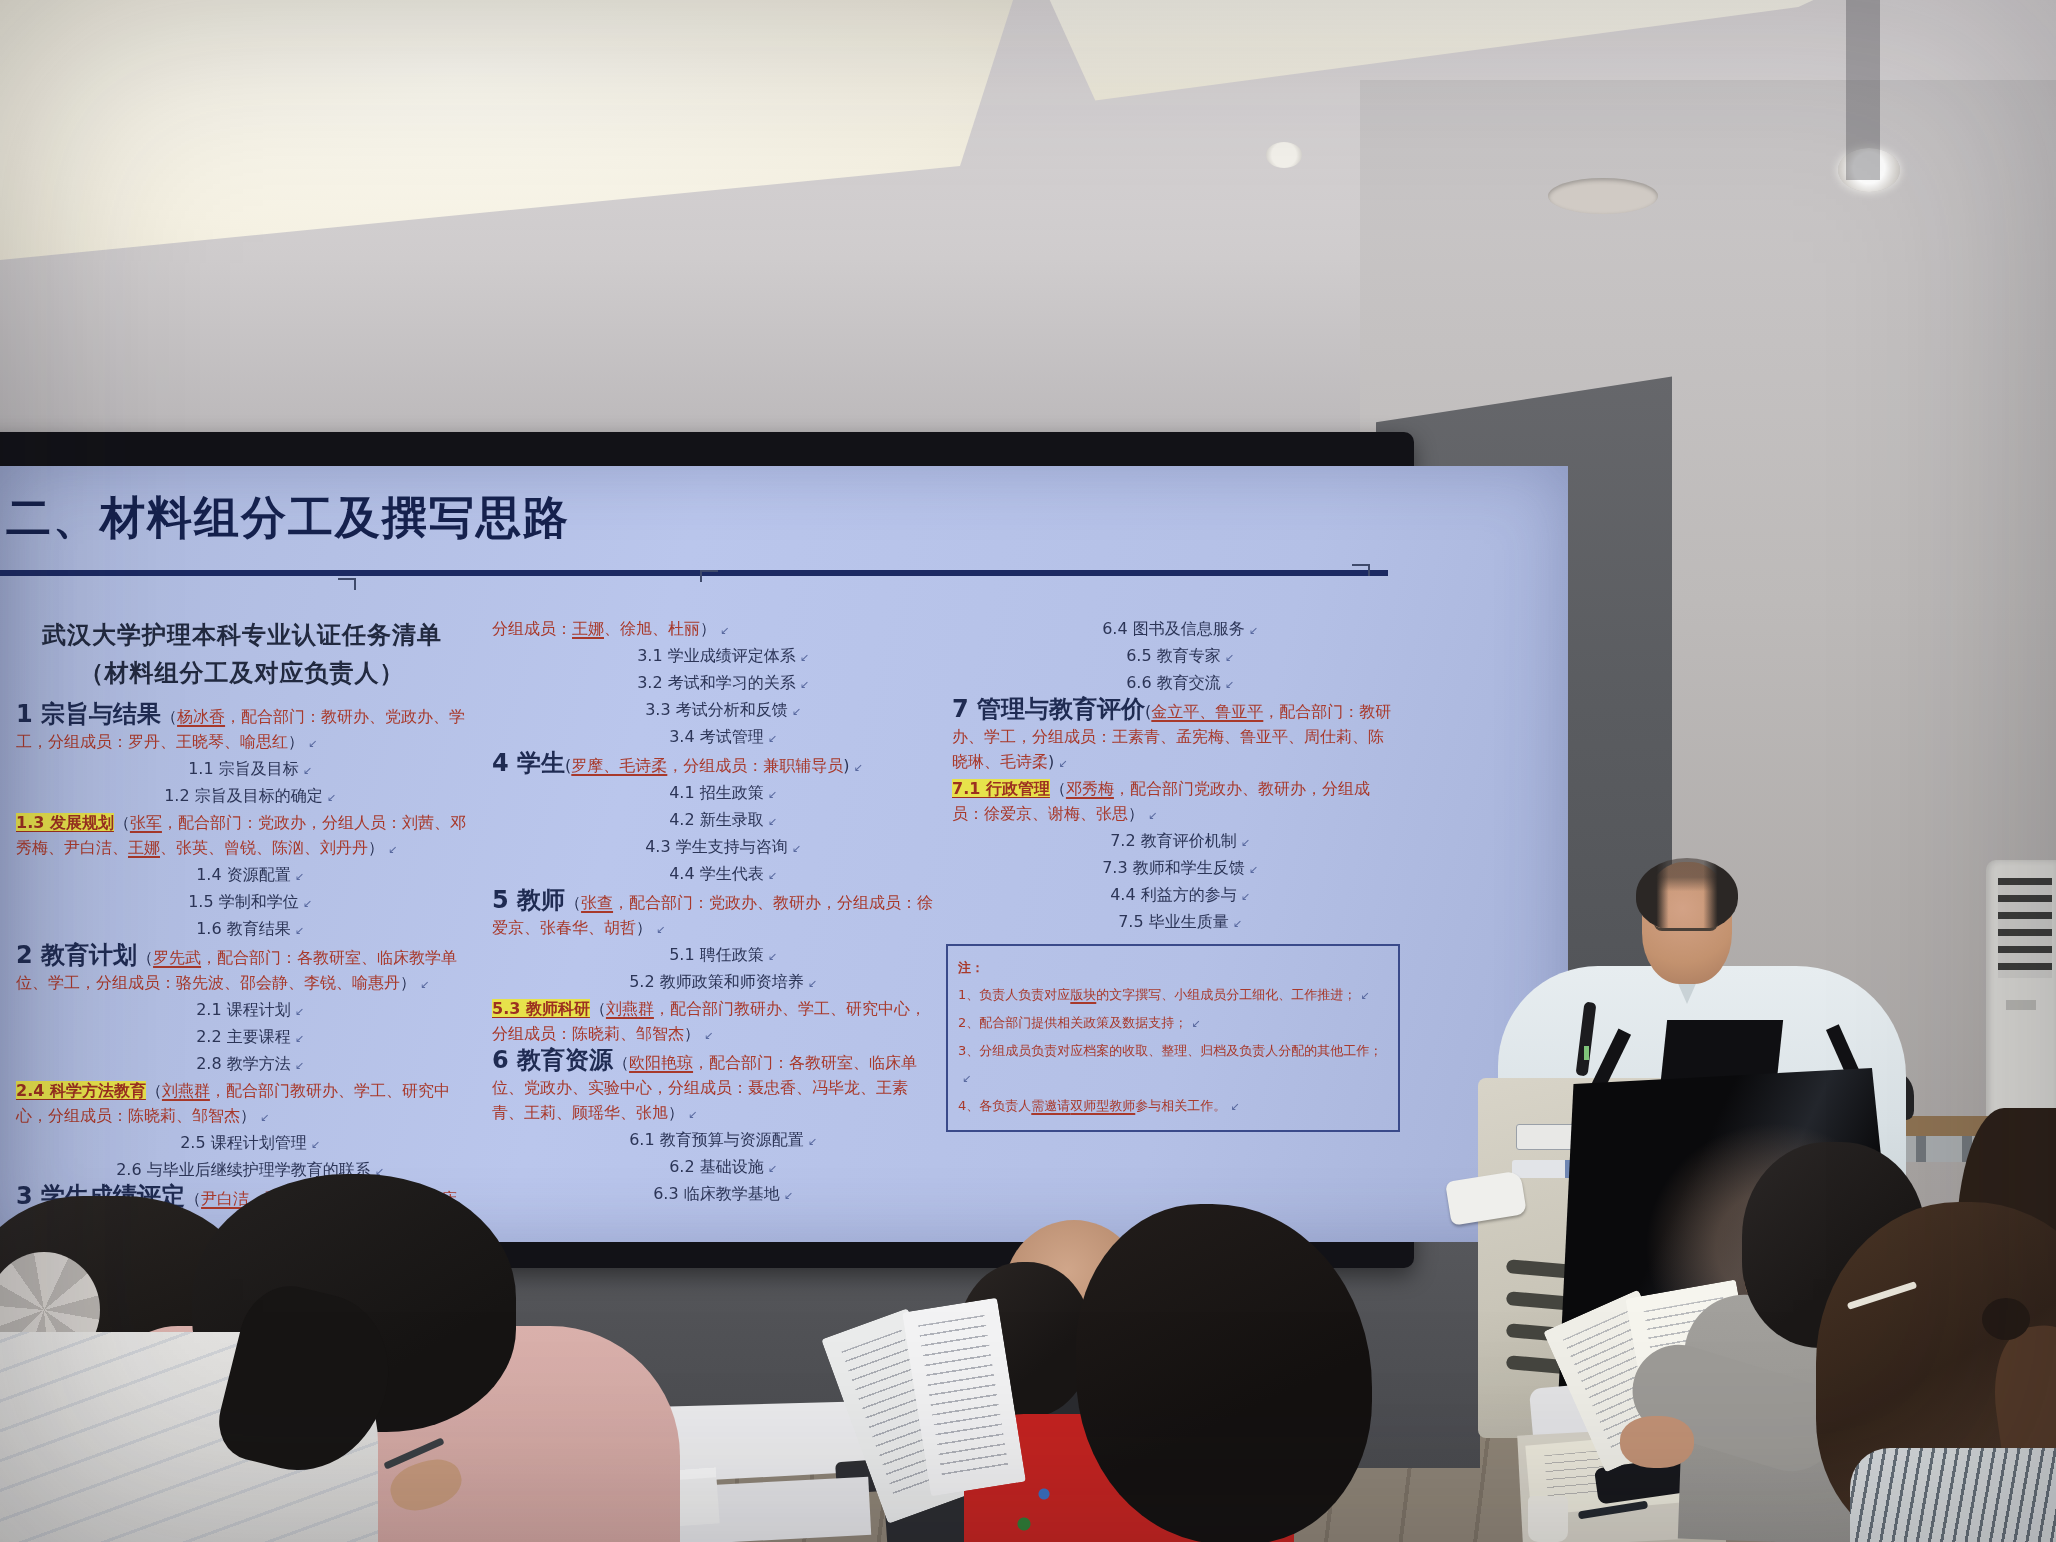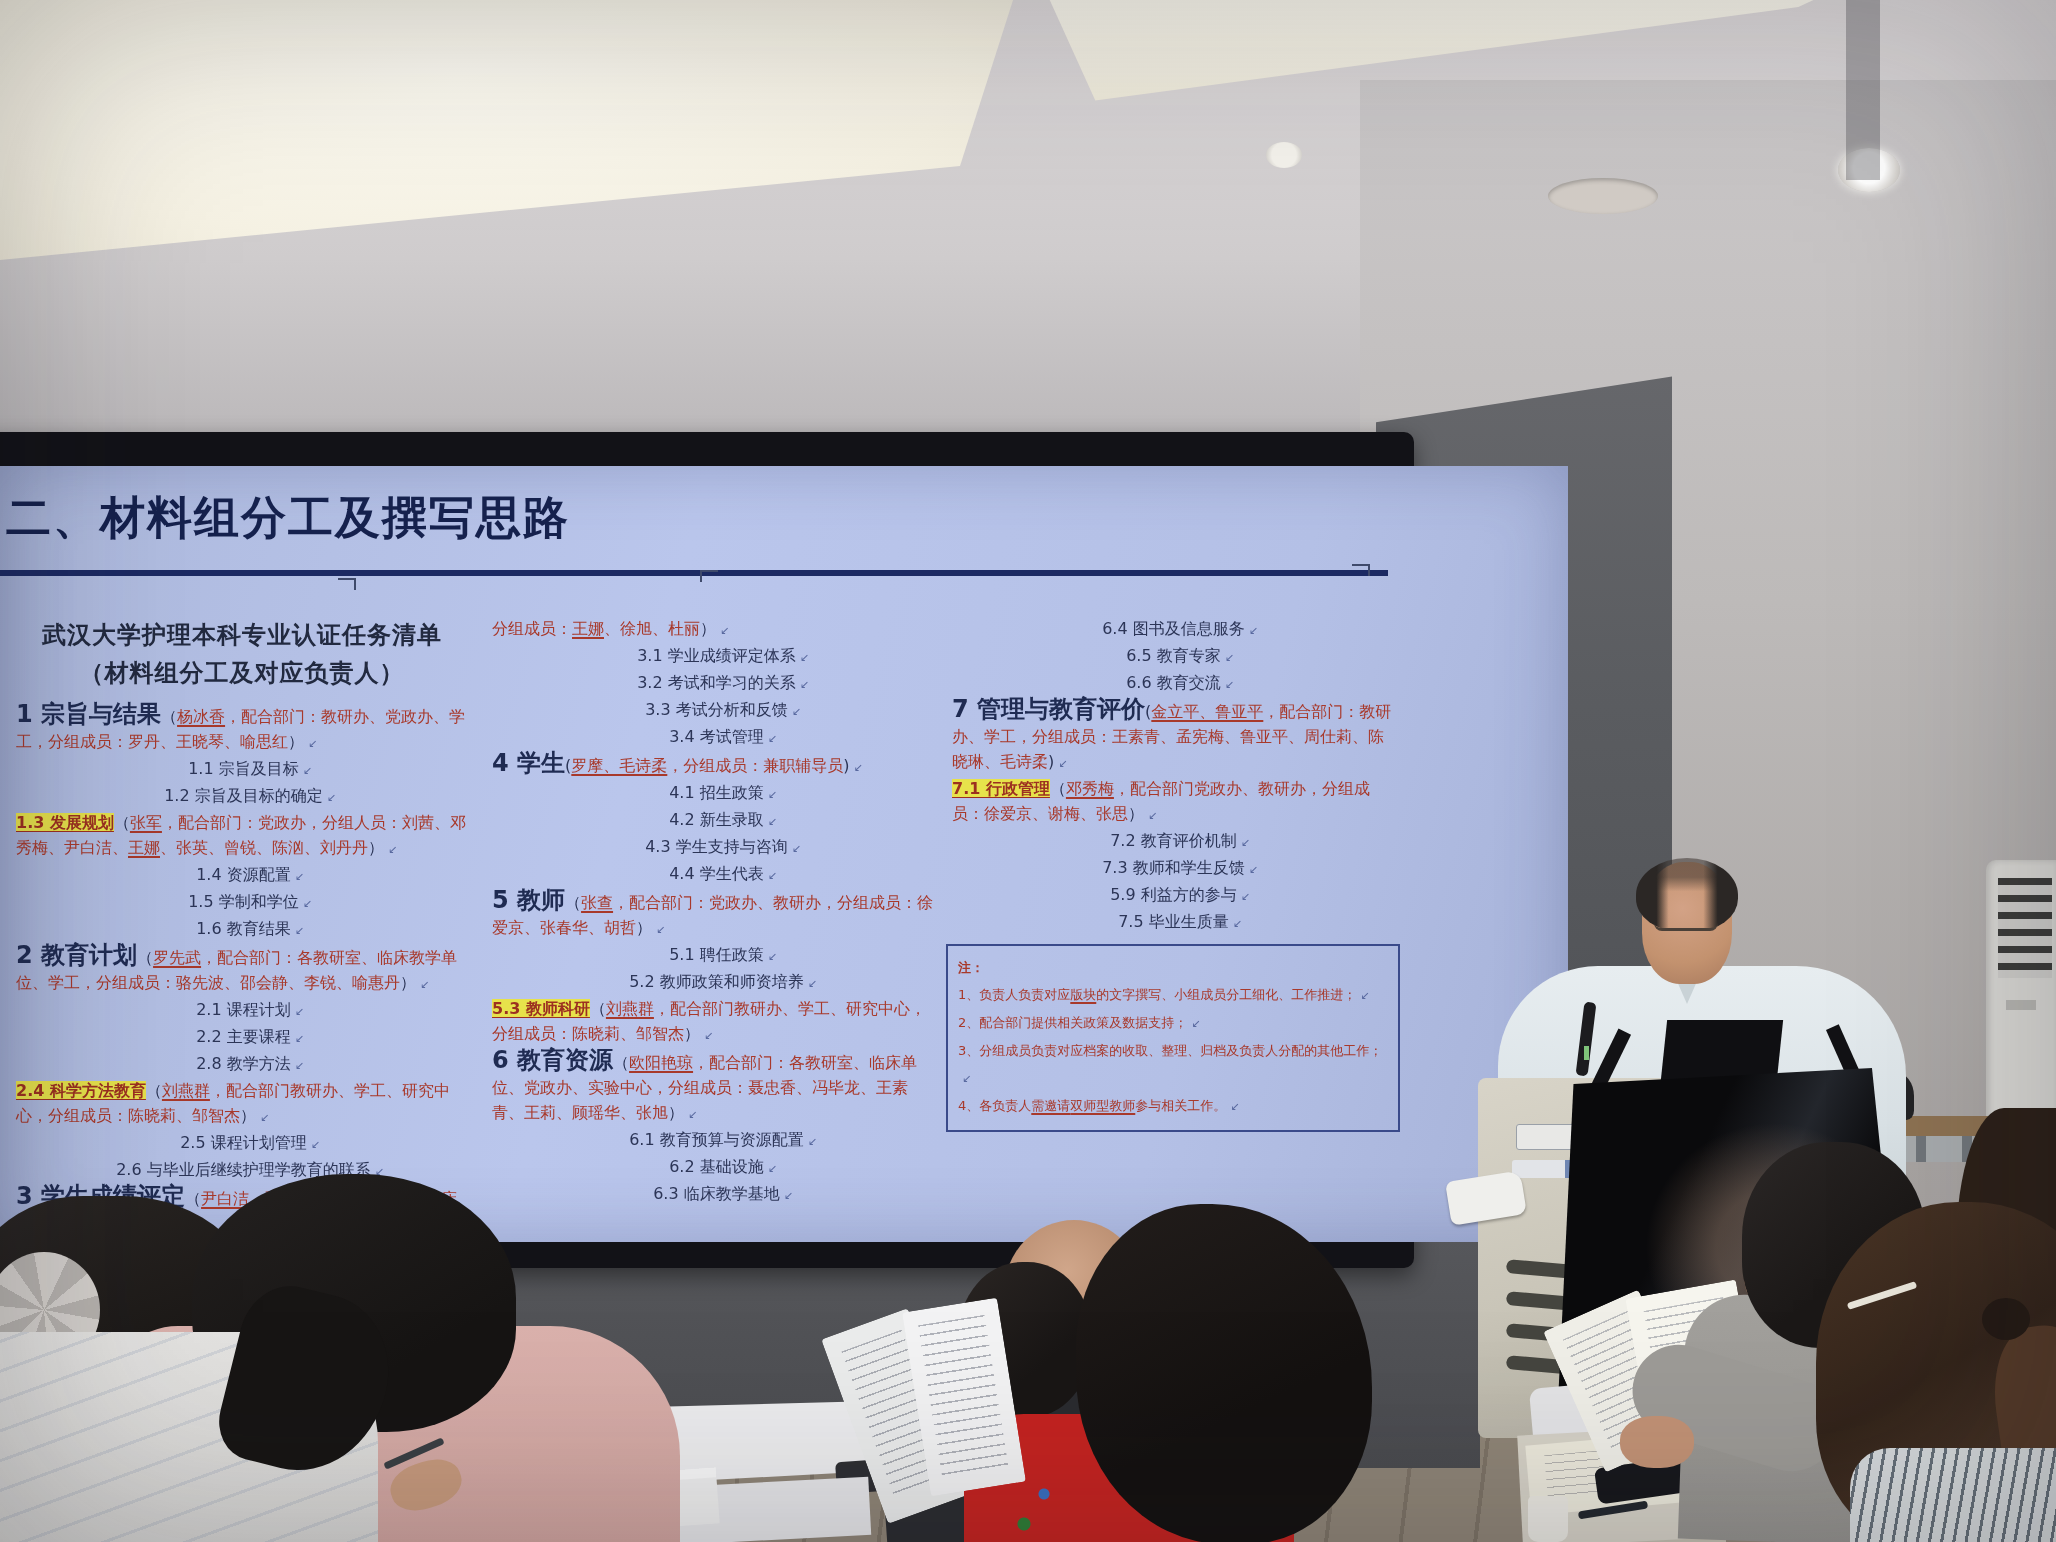--- a/index.html
+++ b/index.html
@@ -295,21 +295,21 @@
       <div class="para ind"><span class="ink">6.3 临床教学基地</span><span class="rmark">↙</span></div>
     </div>
   <div class="col col3">
       <div class="para ind"><span class="ink">6.4 图书及信息服务</span><span class="rmark">↙</span></div>
       <div class="para ind"><span class="ink">6.5 教育专家</span><span class="rmark">↙</span></div>
       <div class="para ind"><span class="ink">6.6 教育交流</span><span class="rmark">↙</span></div>
       <div class="para"><span class="ink bold">7 管理与教育评价</span><span class="ink">(</span><span class="red ul">金立平、鲁亚平</span><span class="red">，配合部门：教研办、学工，分组成员：王素青、孟宪梅、鲁亚平、周仕莉、陈晓琳、毛诗柔</span><span class="ink">)</span><span class="rmark">↙</span></div>
       <div class="para"><span class="hlt">7.1 行政管理</span><span class="ink">（</span><span class="red ul">邓秀梅</span><span class="red">，配合部门党政办、教研办，分组成员：徐爱京、谢梅、张思</span><span class="ink">）</span><span class="rmark">↙</span></div>
       <div class="para ind"><span class="ink">7.2 教育评价机制</span><span class="rmark">↙</span></div>
       <div class="para ind"><span class="ink">7.3 教师和学生反馈</span><span class="rmark">↙</span></div>
-      <div class="para ind"><span class="ink">5.9 利益方的参与</span><span class="rmark">↙</span></div>
+      <div class="para ind"><span class="ink">4.4 利益方的参与</span><span class="rmark">↙</span></div>
       <div class="para ind"><span class="ink">7.5 毕业生质量</span><span class="rmark">↙</span></div>
       <div class="notes-box">
         <div class="para notes-head">注：</div>
         <div class="para"><span class="red">1、负责人负责对应</span><span class="red ul">版块</span><span class="red">的文字撰写、小组成员分工细化、工作推进；</span><span class="rmark">↙</span></div>
         <div class="para"><span class="red">2、配合部门提供相关政策及数据支持；</span><span class="rmark">↙</span></div>
         <div class="para"><span class="red">3、分组成员负责对应档案的收取、整理、归档及负责人分配的其他工作；</span><span class="rmark">↙</span></div>
         <div class="para"><span class="red">4、各负责人</span><span class="red ul">需邀请</span><span class="red ul">双师型教师</span><span class="red">参与相关工作。</span><span class="rmark">↙</span></div>
       </div>
     </div>
 </div>

